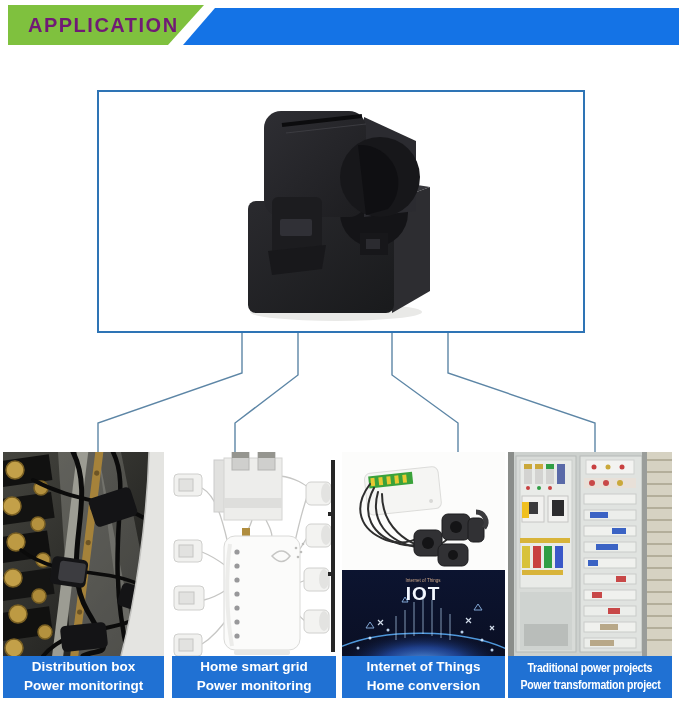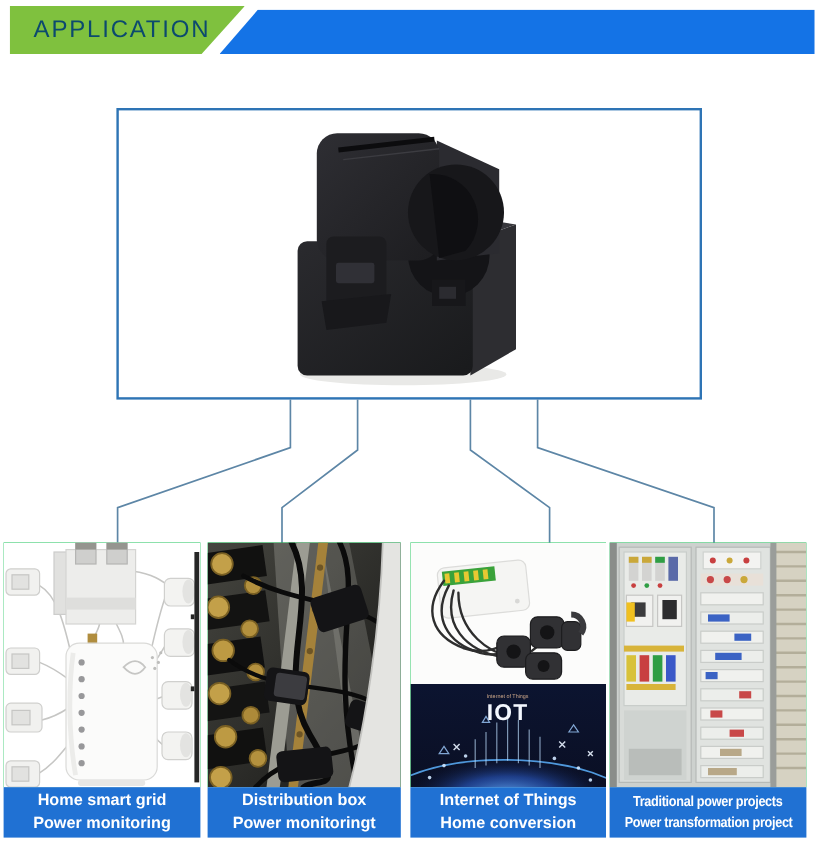--- a/index.html
+++ b/index.html
@@ -13,40 +13,40 @@
     background:var(--banner-blue,#1473e6);
     clip-path:polygon(32px 0,100% 0,100% 100%,0 100%);
   }
   .banner-green{
     position:absolute;left:8px;top:5px;width:196px;height:40px;
     background:var(--banner-green,#7fc13e);
     clip-path:polygon(0 0,100% 0,calc(100% - 36px) 100%,0 100%);
     display:flex;align-items:center;
   }
   .banner-green .title{
-    color:#0c4a6e;font-size:20px;font-weight:normal;letter-spacing:1.5px;
+    color:#701a75;font-size:20px;font-weight:bold;letter-spacing:1.5px;
     padding-left:20px;white-space:nowrap;
   }
   
   .product-box{
     position:absolute;left:97px;top:90px;width:484px;height:239px;
     border:2px solid var(--box-border,#2e74b5);background:#fff;
   }
   .product-box svg{position:absolute;left:141px;top:9px;}
   
   .connectors{position:absolute;left:0;top:330px;}
   .connectors polyline{fill:none;stroke:var(--connector-line,#5d86a6);stroke-width:1.4;}
   
   .panels{position:absolute;left:3px;top:452px;width:669px;display:flex;}
   .panel{display:flex;flex-direction:column;}
   .panel-1{width:161px;margin-right:8px;}
   .panel-2{width:164px;margin-right:6px;}
   .panel-3{width:163px;margin-right:3px;}
   .panel-4{width:164px;}
-  .panel-image{width:100%;height:204px;overflow:hidden;background:#22c55e;}
+  .panel-image{width:100%;height:204px;overflow:hidden;background:#ec4899;}
   .panel-caption{
     height:42px;background:var(--caption-blue,#2071d3);color:#ffffff;
     display:flex;flex-direction:column;justify-content:center;align-items:center;
     font-weight:bold;font-size:13.5px;line-height:1.4;overflow:hidden;
   }
   .cap-line{display:block;white-space:nowrap;}
   .panel-4 .panel-caption{font-size:12px;letter-spacing:-0.3px;}
   .panel-4 .cap-line{transform:scaleX(0.88);transform-origin:center;}
   svg{display:block;}
 </style>
@@ -97,20 +97,90 @@
 
 <svg class="connectors" width="679" height="125" viewBox="0 0 679 125">
   <polyline points="242,3 242,43 98,93 98,124"></polyline>
   <polyline points="298,3 298,45 235,93 235,124"></polyline>
   <polyline points="392,3 392,45 458,93 458,124"></polyline>
   <polyline points="448,3 448,43 595,93 595,124"></polyline>
 </svg>
 
 <div class="panels">
 
+  <div class="panel panel-1">
+    <div class="panel-image">
+      <svg width="161" height="204" viewBox="0 0 161 204">
+        <defs>
+          <linearGradient id="p1bg" x1="0" y1="0" x2="1" y2="1">
+            <stop offset="0" stop-color="#45453f"></stop>
+              <stop offset="1" stop-color="#171716"></stop>
+          </linearGradient>
+        </defs>
+        <rect width="161" height="204" fill="url(#p1bg)"></rect>
+        <polygon points="55,0 95,0 135,204 68,204" fill="#8f8f87" opacity="0.45"></polygon>
+        <polygon points="95,0 118,0 158,204 122,204" fill="#b3b3aa" opacity="0.25"></polygon>
+
+        <rect x="-4" y="6" width="52" height="26" fill="#111110" transform="rotate(-8 20 20)"></rect>
+        <rect x="-4" y="44" width="54" height="26" fill="#131312" transform="rotate(-8 20 56)"></rect>
+        <rect x="-4" y="82" width="50" height="26" fill="#101010" transform="rotate(-8 20 94)"></rect>
+        <rect x="-4" y="120" width="54" height="26" fill="#141413" transform="rotate(-8 20 132)"></rect>
+        <rect x="-4" y="158" width="52" height="28" fill="#111110" transform="rotate(-8 20 170)"></rect>
+
+        <g stroke="#7a6023" stroke-width="1.5">
+          <circle cx="12" cy="18" r="9" fill="#c3a049"></circle>
+            <circle cx="38" cy="36" r="7" fill="#b4913e"></circle>
+          <circle cx="9" cy="54" r="9" fill="#c3a049"></circle>
+            <circle cx="35" cy="72" r="7" fill="#b4913e"></circle>
+          <circle cx="13" cy="90" r="9" fill="#bd9a43"></circle>
+            <circle cx="40" cy="108" r="7" fill="#b4913e"></circle>
+          <circle cx="10" cy="126" r="9" fill="#c3a049"></circle>
+            <circle cx="36" cy="144" r="7" fill="#ad8a39"></circle>
+          <circle cx="15" cy="162" r="9" fill="#bd9a43"></circle>
+            <circle cx="42" cy="180" r="7" fill="#b4913e"></circle>
+          <circle cx="11" cy="196" r="9" fill="#c3a049"></circle>
+        </g>
+
+        <g transform="rotate(7 80 100)">
+          <rect x="62" y="-6" width="11" height="216" fill="#9c9c93"></rect>
+          <rect x="80" y="-6" width="8" height="216" fill="#a5823a"></rect>
+          <circle cx="84" cy="20" r="2.6" fill="#6d5526"></circle>
+            <circle cx="84" cy="55" r="2.6" fill="#6d5526"></circle>
+          <circle cx="84" cy="90" r="2.6" fill="#6d5526"></circle>
+            <circle cx="84" cy="125" r="2.6" fill="#6d5526"></circle>
+          <circle cx="84" cy="160" r="2.6" fill="#6d5526"></circle>
+            <circle cx="84" cy="192" r="2.6" fill="#6d5526"></circle>
+        </g>
+
+        <g fill="none" stroke="#0b0b0b" stroke-linecap="round">
+          <path d="M70,0 C95,50 55,110 85,160 S95,195 80,204" stroke-width="5"></path>
+          <path d="M110,0 C130,40 100,90 125,204" stroke-width="4.5"></path>
+          <path d="M30,28 C80,55 120,45 158,78" stroke-width="4"></path>
+          <path d="M18,98 C60,130 110,112 150,140" stroke-width="3.5"></path>
+          <path d="M40,204 C70,170 110,185 150,158" stroke-width="4"></path>
+        </g>
+
+        <g fill="#141416">
+          <rect x="88" y="40" width="44" height="30" rx="5" transform="rotate(-18 110 55)"></rect>
+          <rect x="48" y="106" width="36" height="28" rx="5" transform="rotate(8 66 120)"></rect>
+          <rect x="116" y="134" width="32" height="24" rx="5" transform="rotate(18 132 146)"></rect>
+          <rect x="58" y="172" width="46" height="26" rx="5" transform="rotate(-6 81 185)"></rect>
+        </g>
+        <rect x="56" y="110" width="26" height="20" rx="3" fill="#3c3c40" transform="rotate(8 69 120)"></rect>
+
+        <path d="M146,0 L161,0 L161,204 L118,204 C132,150 144,70 146,0 Z" fill="#e4e4e1"></path>
+        <path d="M146,0 C144,70 132,150 118,204" fill="none" stroke="#c2c2bf" stroke-width="1.5"></path>
+      </svg>
+    </div>
+    <div class="panel-caption">
+      <span class="cap-line">Distribution box</span>
+      <span class="cap-line">Power monitoringt</span>
+    </div>
+  </div>
+
   <div class="panel panel-2">
     <div class="panel-image">
       <svg width="164" height="204" viewBox="0 0 164 204">
         <rect width="164" height="204" fill="#ffffff"></rect>
 
         <g fill="none" stroke="#c6c6c4" stroke-width="1.3">
           <path d="M30,36 C44,44 50,66 56,92"></path>
           <path d="M30,100 C40,104 46,108 54,114"></path>
           <path d="M32,148 C40,146 48,142 54,138"></path>
           <path d="M30,192 C40,186 48,176 56,166"></path>
@@ -191,90 +261,20 @@
         </g>
 
         <rect x="159" y="8" width="4" height="192" fill="#262626"></rect>
         <rect x="156" y="60" width="3" height="4" fill="#262626"></rect>
         <rect x="156" y="120" width="3" height="4" fill="#262626"></rect>
       </svg>
     </div>
     <div class="panel-caption">
       <span class="cap-line">Home smart grid</span>
       <span class="cap-line">Power monitoring</span>
-    </div>
-  </div>
-
-  <div class="panel panel-1">
-    <div class="panel-image">
-      <svg width="161" height="204" viewBox="0 0 161 204">
-        <defs>
-          <linearGradient id="p1bg" x1="0" y1="0" x2="1" y2="1">
-            <stop offset="0" stop-color="#45453f"></stop>
-              <stop offset="1" stop-color="#171716"></stop>
-          </linearGradient>
-        </defs>
-        <rect width="161" height="204" fill="url(#p1bg)"></rect>
-        <polygon points="55,0 95,0 135,204 68,204" fill="#8f8f87" opacity="0.45"></polygon>
-        <polygon points="95,0 118,0 158,204 122,204" fill="#b3b3aa" opacity="0.25"></polygon>
-
-        <rect x="-4" y="6" width="52" height="26" fill="#111110" transform="rotate(-8 20 20)"></rect>
-        <rect x="-4" y="44" width="54" height="26" fill="#131312" transform="rotate(-8 20 56)"></rect>
-        <rect x="-4" y="82" width="50" height="26" fill="#101010" transform="rotate(-8 20 94)"></rect>
-        <rect x="-4" y="120" width="54" height="26" fill="#141413" transform="rotate(-8 20 132)"></rect>
-        <rect x="-4" y="158" width="52" height="28" fill="#111110" transform="rotate(-8 20 170)"></rect>
-
-        <g stroke="#7a6023" stroke-width="1.5">
-          <circle cx="12" cy="18" r="9" fill="#c3a049"></circle>
-            <circle cx="38" cy="36" r="7" fill="#b4913e"></circle>
-          <circle cx="9" cy="54" r="9" fill="#c3a049"></circle>
-            <circle cx="35" cy="72" r="7" fill="#b4913e"></circle>
-          <circle cx="13" cy="90" r="9" fill="#bd9a43"></circle>
-            <circle cx="40" cy="108" r="7" fill="#b4913e"></circle>
-          <circle cx="10" cy="126" r="9" fill="#c3a049"></circle>
-            <circle cx="36" cy="144" r="7" fill="#ad8a39"></circle>
-          <circle cx="15" cy="162" r="9" fill="#bd9a43"></circle>
-            <circle cx="42" cy="180" r="7" fill="#b4913e"></circle>
-          <circle cx="11" cy="196" r="9" fill="#c3a049"></circle>
-        </g>
-
-        <g transform="rotate(7 80 100)">
-          <rect x="62" y="-6" width="11" height="216" fill="#9c9c93"></rect>
-          <rect x="80" y="-6" width="8" height="216" fill="#a5823a"></rect>
-          <circle cx="84" cy="20" r="2.6" fill="#6d5526"></circle>
-            <circle cx="84" cy="55" r="2.6" fill="#6d5526"></circle>
-          <circle cx="84" cy="90" r="2.6" fill="#6d5526"></circle>
-            <circle cx="84" cy="125" r="2.6" fill="#6d5526"></circle>
-          <circle cx="84" cy="160" r="2.6" fill="#6d5526"></circle>
-            <circle cx="84" cy="192" r="2.6" fill="#6d5526"></circle>
-        </g>
-
-        <g fill="none" stroke="#0b0b0b" stroke-linecap="round">
-          <path d="M70,0 C95,50 55,110 85,160 S95,195 80,204" stroke-width="5"></path>
-          <path d="M110,0 C130,40 100,90 125,204" stroke-width="4.5"></path>
-          <path d="M30,28 C80,55 120,45 158,78" stroke-width="4"></path>
-          <path d="M18,98 C60,130 110,112 150,140" stroke-width="3.5"></path>
-          <path d="M40,204 C70,170 110,185 150,158" stroke-width="4"></path>
-        </g>
-
-        <g fill="#141416">
-          <rect x="88" y="40" width="44" height="30" rx="5" transform="rotate(-18 110 55)"></rect>
-          <rect x="48" y="106" width="36" height="28" rx="5" transform="rotate(8 66 120)"></rect>
-          <rect x="116" y="134" width="32" height="24" rx="5" transform="rotate(18 132 146)"></rect>
-          <rect x="58" y="172" width="46" height="26" rx="5" transform="rotate(-6 81 185)"></rect>
-        </g>
-        <rect x="56" y="110" width="26" height="20" rx="3" fill="#3c3c40" transform="rotate(8 69 120)"></rect>
-
-        <path d="M146,0 L161,0 L161,204 L118,204 C132,150 144,70 146,0 Z" fill="#e4e4e1"></path>
-        <path d="M146,0 C144,70 132,150 118,204" fill="none" stroke="#c2c2bf" stroke-width="1.5"></path>
-      </svg>
-    </div>
-    <div class="panel-caption">
-      <span class="cap-line">Distribution box</span>
-      <span class="cap-line">Power monitoringt</span>
     </div>
   </div>
 
   <div class="panel panel-3">
     <div class="panel-image">
       <svg width="163" height="204" viewBox="0 0 163 204">
         <defs>
           <linearGradient id="navy" x1="0" y1="0" x2="0" y2="1">
             <stop offset="0" stop-color="#0c1430"></stop>
               <stop offset="1" stop-color="#0a0f24"></stop>

